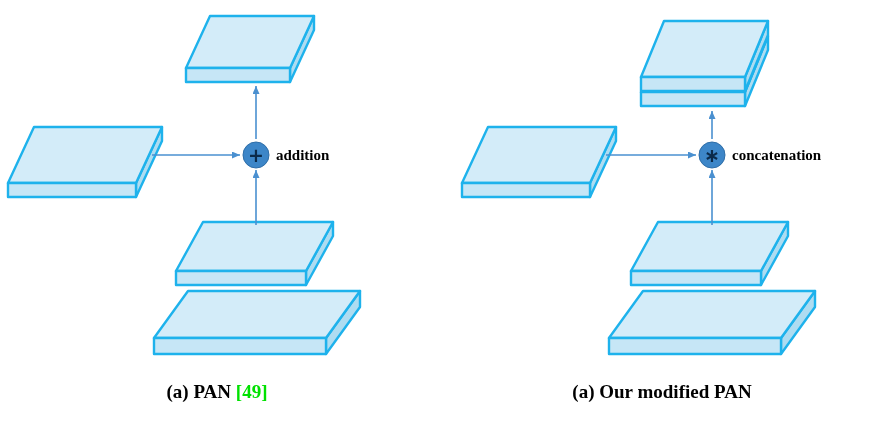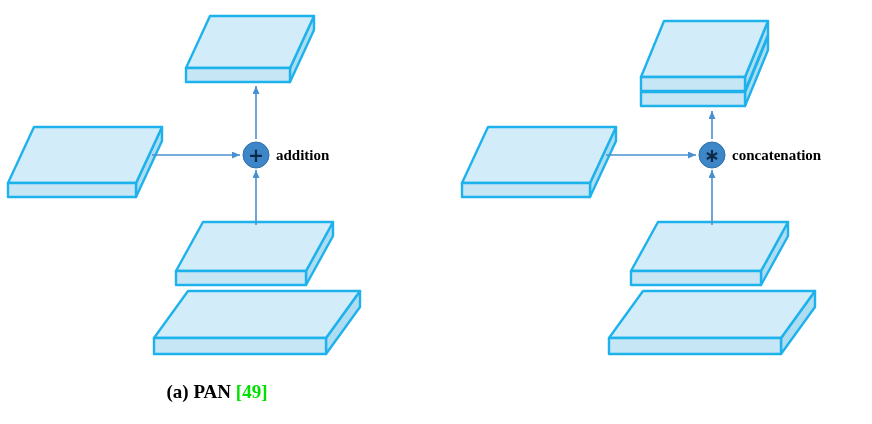--- a/index.html
+++ b/index.html
@@ -91,14 +91,15 @@
 
     <g>
       <circle class="op-node" cx="712" cy="155" r="13"></circle>
       <text class="op-symbol" x="712" y="155">∗</text>
     </g>
     <text class="op-label" x="732" y="155">concatenation</text>
   </svg>
 
   <div class="caption" style="left:217px"><span>(a) PAN </span><span class="ref">[49]</span></div>
 
+  <div class="caption" style="left:662px"><span>(a) Our modified PAN</span></div>
 
 </div>
 
 </body></html>

